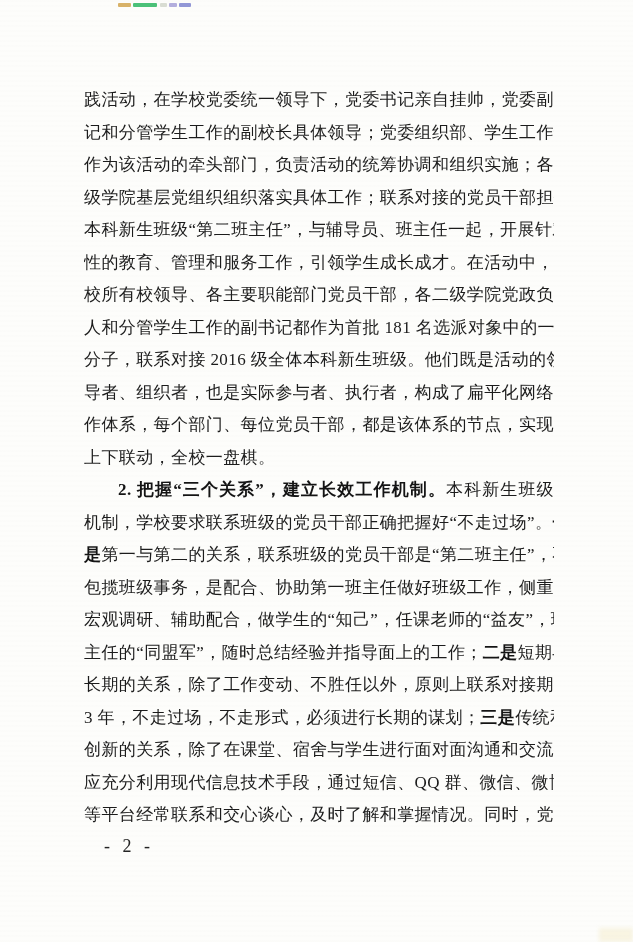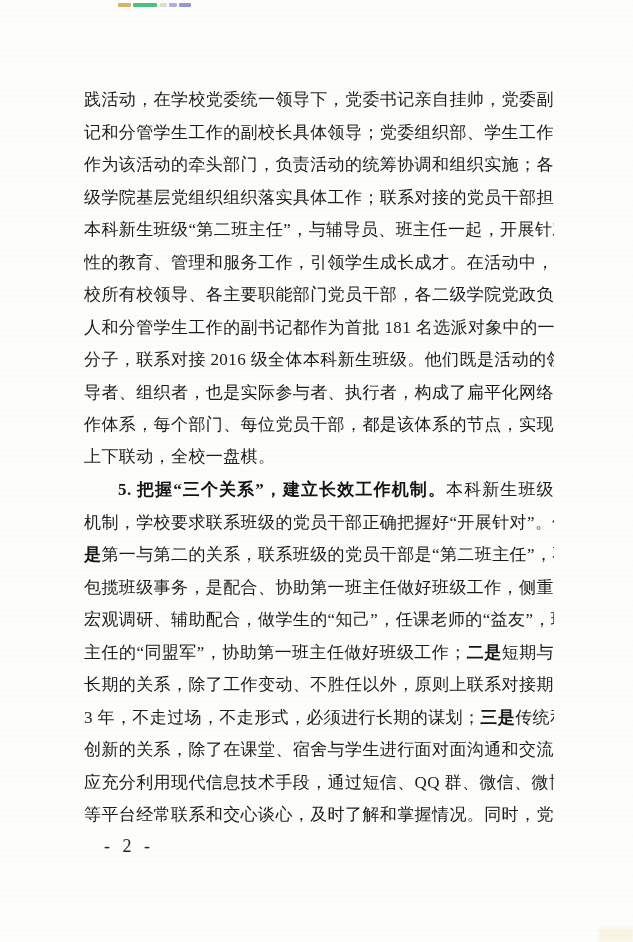--- a/index.html
+++ b/index.html
@@ -22,21 +22,21 @@
     height: 32.5px;
     line-height: 32.5px;
     font-size: 17px;
     color: #1c1c1c;
     white-space: nowrap;
     overflow: hidden;
     text-align: justify;
     text-align-last: justify;
     letter-spacing: 0.4px;
   }
-  .line.para-end { text-align-last: left; font-family: Liberation Mono, monospace; }
+  .line.para-end { text-align-last: left; }
   .line.indent { padding-left: 34px; }
   .bold { font-weight: bold; color: #141414; }
   .page-number {
     position: absolute;
     left: 104px;
     top: 836px;
     font-size: 18px;
     letter-spacing: 4px;
     color: #242424;
   }
@@ -68,26 +68,26 @@
       <div class="line"><span>作为该活动的牵头部门，负责活动的统筹协调和组织实施；各二</span></div>
       <div class="line"><span>级学院基层党组织组织落实具体工作；联系对接的党员干部担任</span></div>
       <div class="line"><span>本科新生班级“第二班主任”，与辅导员、班主任一起，开展针对</span></div>
       <div class="line"><span>性的教育、管理和服务工作，引领学生成长成才。在活动中，学</span></div>
       <div class="line"><span>校所有校领导、各主要职能部门党员干部，各二级学院党政负责</span></div>
       <div class="line"><span>人和分管学生工作的副书记都作为首批 181 名选派对象中的一</span></div>
       <div class="line"><span>分子，联系对接 2016 级全体本科新生班级。他们既是活动的领</span></div>
       <div class="line"><span>导者、组织者，也是实际参与者、执行者，构成了扁平化网络工</span></div>
       <div class="line"><span>作体系，每个部门、每位党员干部，都是该体系的节点，实现了</span></div>
       <div class="line para-end"><span>上下联动，全校一盘棋。</span></div>
-      <div class="line indent"><span class="bold">5. 把握“三个关系”，建立长效工作机制。</span><span>本科新生班级</span></div>
-      <div class="line"><span>机制，学校要求联系班级的党员干部正确把握好“开展针对”。</span><span class="bold">一</span></div>
+      <div class="line indent"><span class="bold">2. 把握“三个关系”，建立长效工作机制。</span><span>本科新生班级</span></div>
+      <div class="line"><span>机制，学校要求联系班级的党员干部正确把握好“不走过场”。</span><span class="bold">一</span></div>
       <div class="line"><span class="bold">是</span><span>第一与第二的关系，联系班级的党员干部是“第二班主任”，不</span></div>
       <div class="line"><span>包揽班级事务，是配合、协助第一班主任做好班级工作，侧重于</span></div>
       <div class="line"><span>宏观调研、辅助配合，做学生的“知己”，任课老师的“益友”，班</span></div>
-      <div class="line"><span>主任的“同盟军”，协助第一班主任做好班级工作；</span><span class="bold">二是</span><span>短期与</span></div>
+      <div class="line"><span>主任的“同盟军”，随时总结经验并指导面上的工作；</span><span class="bold">二是</span><span>短期与</span></div>
       <div class="line"><span>长期的关系，除了工作变动、不胜任以外，原则上联系对接期为</span></div>
       <div class="line"><span>3 年，不走过场，不走形式，必须进行长期的谋划；</span><span class="bold">三是</span><span>传统和</span></div>
       <div class="line"><span>创新的关系，除了在课堂、宿舍与学生进行面对面沟通和交流外，</span></div>
       <div class="line"><span>应充分利用现代信息技术手段，通过短信、QQ 群、微信、微博</span></div>
       <div class="line"><span>等平台经常联系和交心谈心，及时了解和掌握情况。同时，党员</span></div>
     </div>
   <div class="page-number">- 2 -</div>
   <div class="smudge"></div>
 </div>
 

